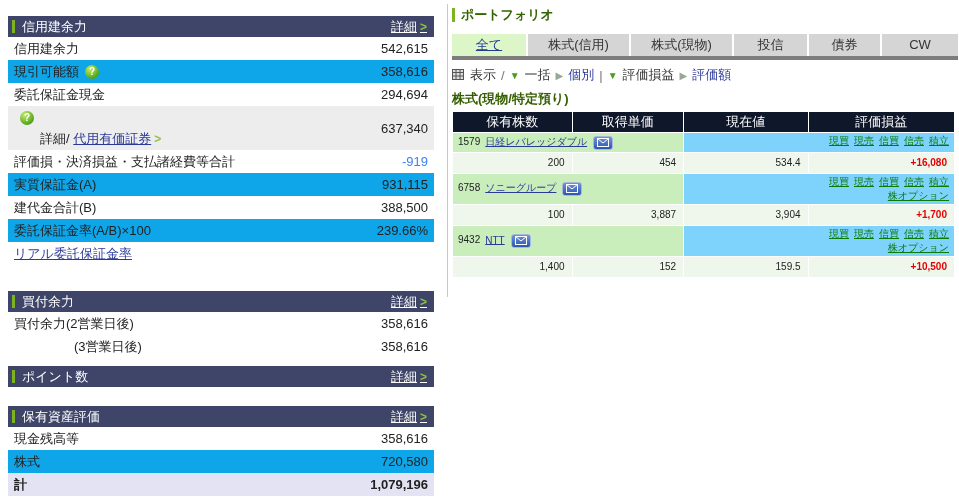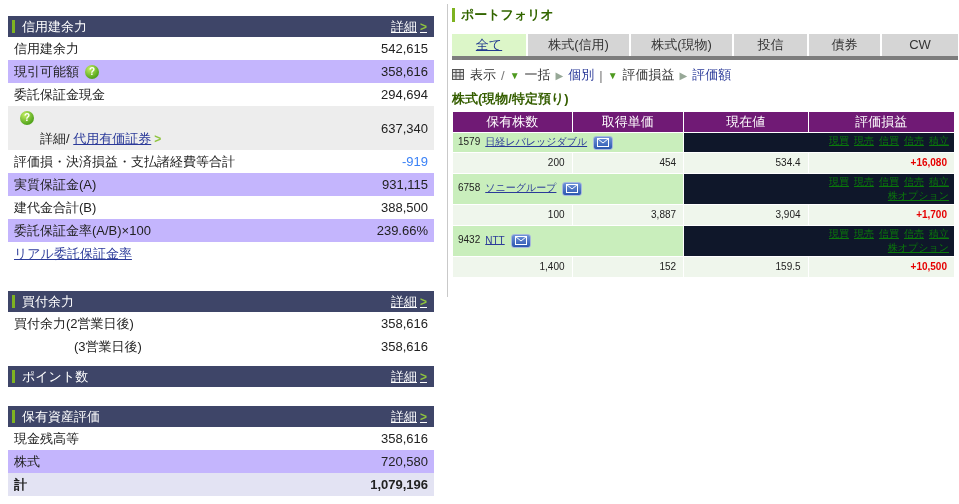--- a/index.html
+++ b/index.html
@@ -16,21 +16,21 @@
   .sec-header {
     background:#3e4568; color:#fff; height:21px;
     display:flex; align-items:center; padding:0 7px 0 4px;
   }
   .accent { display:inline-block; width:3px; height:13px; background:#7eb320; margin-right:7px; }
   .sec-title { color:#fff; }
   .detail-link { margin-left:auto; color:#fff; text-decoration:underline; display:flex; align-items:center; }
   .chev { color:#8fc43e; font-weight:bold; text-decoration:none; margin-left:3px; font-size:12px; }
 
   .lrow { display:flex; align-items:center; min-height:23px; padding:1px 6px; background:#fff; }
-  .lrow.alt { background:#c4b5fd; }
+  .lrow.alt { background:#0ea5e9; }
   .lrow .lab { display:flex; align-items:center; }
   .lrow .val { margin-left:auto; text-align:right; }
   .lrow .val.neg { color:#3b82f6; }
   .lrow.total { background:#e3e3f3; font-weight:bold; }
   .lrow .indent { padding-left:60px; }
 
   .tworow { background:#ededed; padding:1px 6px; display:flex; align-items:center; min-height:44px; }
   .tworow .lines { display:flex; flex-direction:column; justify-content:center; }
   .tworow .line1 { display:flex; align-items:center; min-height:22px; }
   .tworow .line2 { display:flex; align-items:center; min-height:20px; padding-left:26px; }
@@ -70,26 +70,26 @@
   .tri-down { color:#4e9a1f; font-size:10px; }
   .tri-right { color:#97a897; font-size:10px; }
   .tool-link { color:#2b3a99; }
   .tool-dark { color:#333; }
   .grid-icon { display:inline-block; margin-right:1px; }
 
   .pf-subtitle { color:#355e00; font-weight:bold; padding:2px 0 3px 0; }
 
   table.holdings { border-collapse:separate; border-spacing:1px; width:503px; }
   .holdings th {
-    background:#701a75; color:#fff; font-weight:normal; height:20px;
+    background:#0f172a; color:#fff; font-weight:normal; height:20px;
     text-align:center; font-size:13px; padding:0 4px;
   }
   .holdings td { font-size:10px; }
   .name-cell { background:#c9eebc; padding:2px 5px; }
-  .actions-cell { background:#0f172a; padding:1px 5px; text-align:right; vertical-align:top; }
+  .actions-cell { background:#7dd3fc; padding:1px 5px; text-align:right; vertical-align:top; }
   .action-link { color:#0a7a0a; text-decoration:underline; margin-left:5px; white-space:nowrap; }
   .data-cell { background:#eff6ec; text-align:right; padding:2px 7px; height:20px; }
   .pl-cell { color:#e60000; font-weight:bold; }
   .stock-code { color:#222; margin-right:5px; }
   .stock-link { color:#2b3a99; text-decoration:underline; }
   .mail-icon {
     display:inline-flex; align-items:center; justify-content:center;
     width:20px; height:14px; margin-left:6px; vertical-align:-2px;
     background:linear-gradient(#6f93d8,#2c57b0); border:1px solid #a7b8dc; border-radius:3px;
   }

